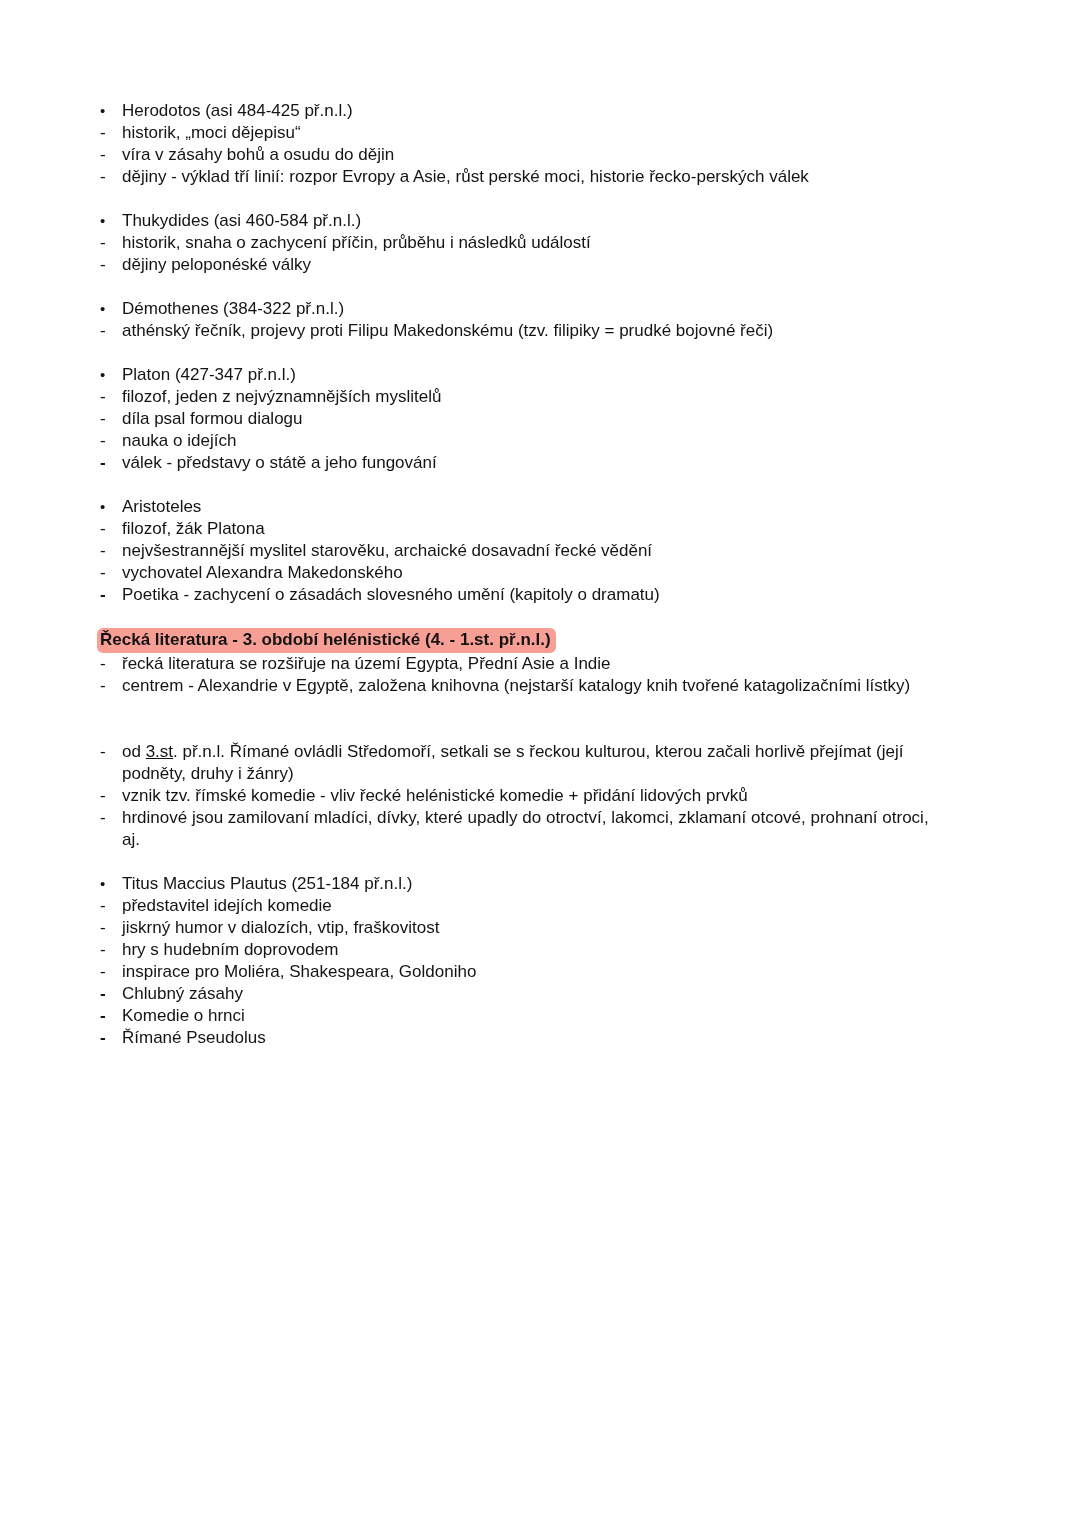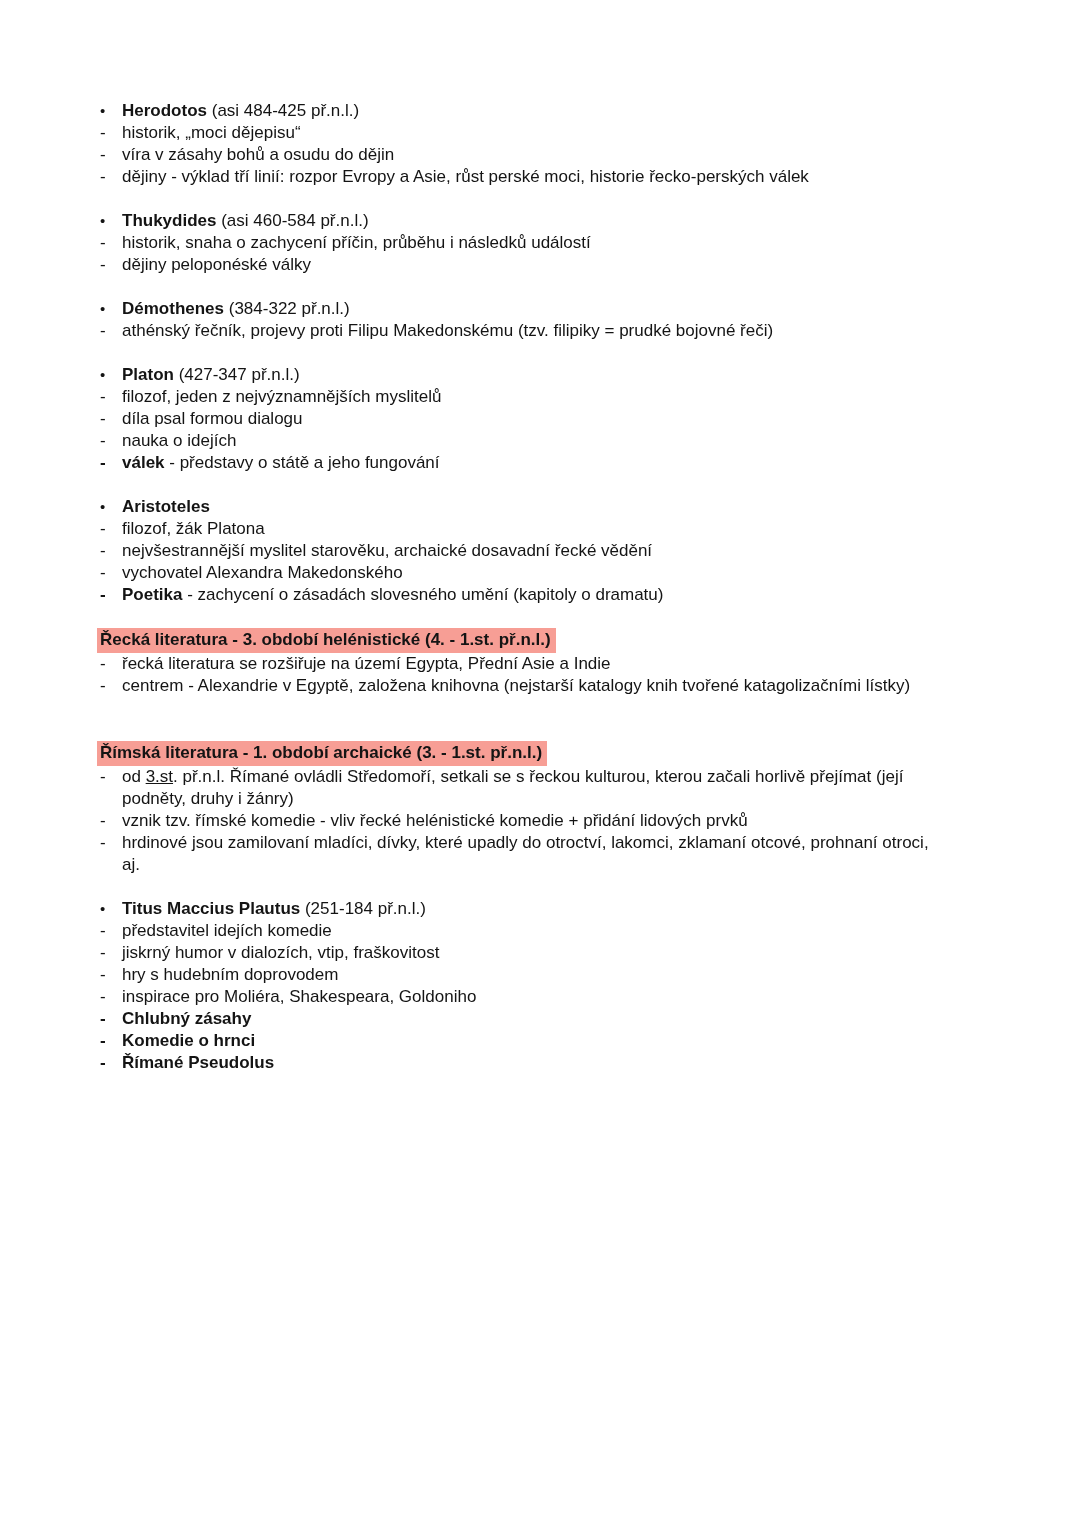--- a/index.html
+++ b/index.html
@@ -31,28 +31,29 @@
   .marker {
     flex: 0 0 22px;
     width: 22px;
   }
   .marker.bullet { font-size: 15px; }
   .marker.bold { font-weight: bold; }
   .text {
     flex: 1 1 auto;
     max-width: 820px;
   }
-  .b { font-weight: bold; }
+  .b { font-weight: normal; }
   .u { text-decoration: underline; }
 
   .hl-row { margin-left: -3px; }
   .hl {
     display: inline-block;
     font-weight: bold;
     padding: 1px 5px 2px 3px;
+    border-radius: 6px;
   }
 </style>
 </head>
 <body>
 
 <div class="content">
     <div class="section">
       <div class="row">
         <span class="marker bullet">•</span>
         <span class="text"><span class="b">Herodotos</span><span> (asi 484-425 př.n.l.)</span></span>
@@ -143,21 +144,20 @@
       <div class="row">
         <span class="marker">-</span>
         <span class="text"><span>řecká literatura se rozšiřuje na území Egypta, Přední Asie a Indie</span></span>
       </div>
       <div class="row">
         <span class="marker">-</span>
         <span class="text"><span>centrem - Alexandrie v Egyptě, založena knihovna (nejstarší katalogy knih tvořené katagolizačními lístky)</span></span>
       </div>
     </div>
     <div class="section">
-      <div class="hl-row"><span class="hl" style="background: rgb(247, 158, 149);"><span>Římská literatura - 1. období archaické (3. - 1.st. př.n.l.)</span></span></div>
       <div class="row">
         <span class="marker">-</span>
         <span class="text"><span>od </span><span class="u">3.st</span><span>. př.n.l. Římané ovládli Středomoří, setkali se s řeckou kulturou, kterou začali horlivě přejímat (její podněty, druhy i žánry)</span></span>
       </div>
       <div class="row">
         <span class="marker">-</span>
         <span class="text"><span>vznik tzv. římské komedie - vliv řecké helénistické komedie + přidání lidových prvků</span></span>
       </div>
       <div class="row">
         <span class="marker">-</span>

